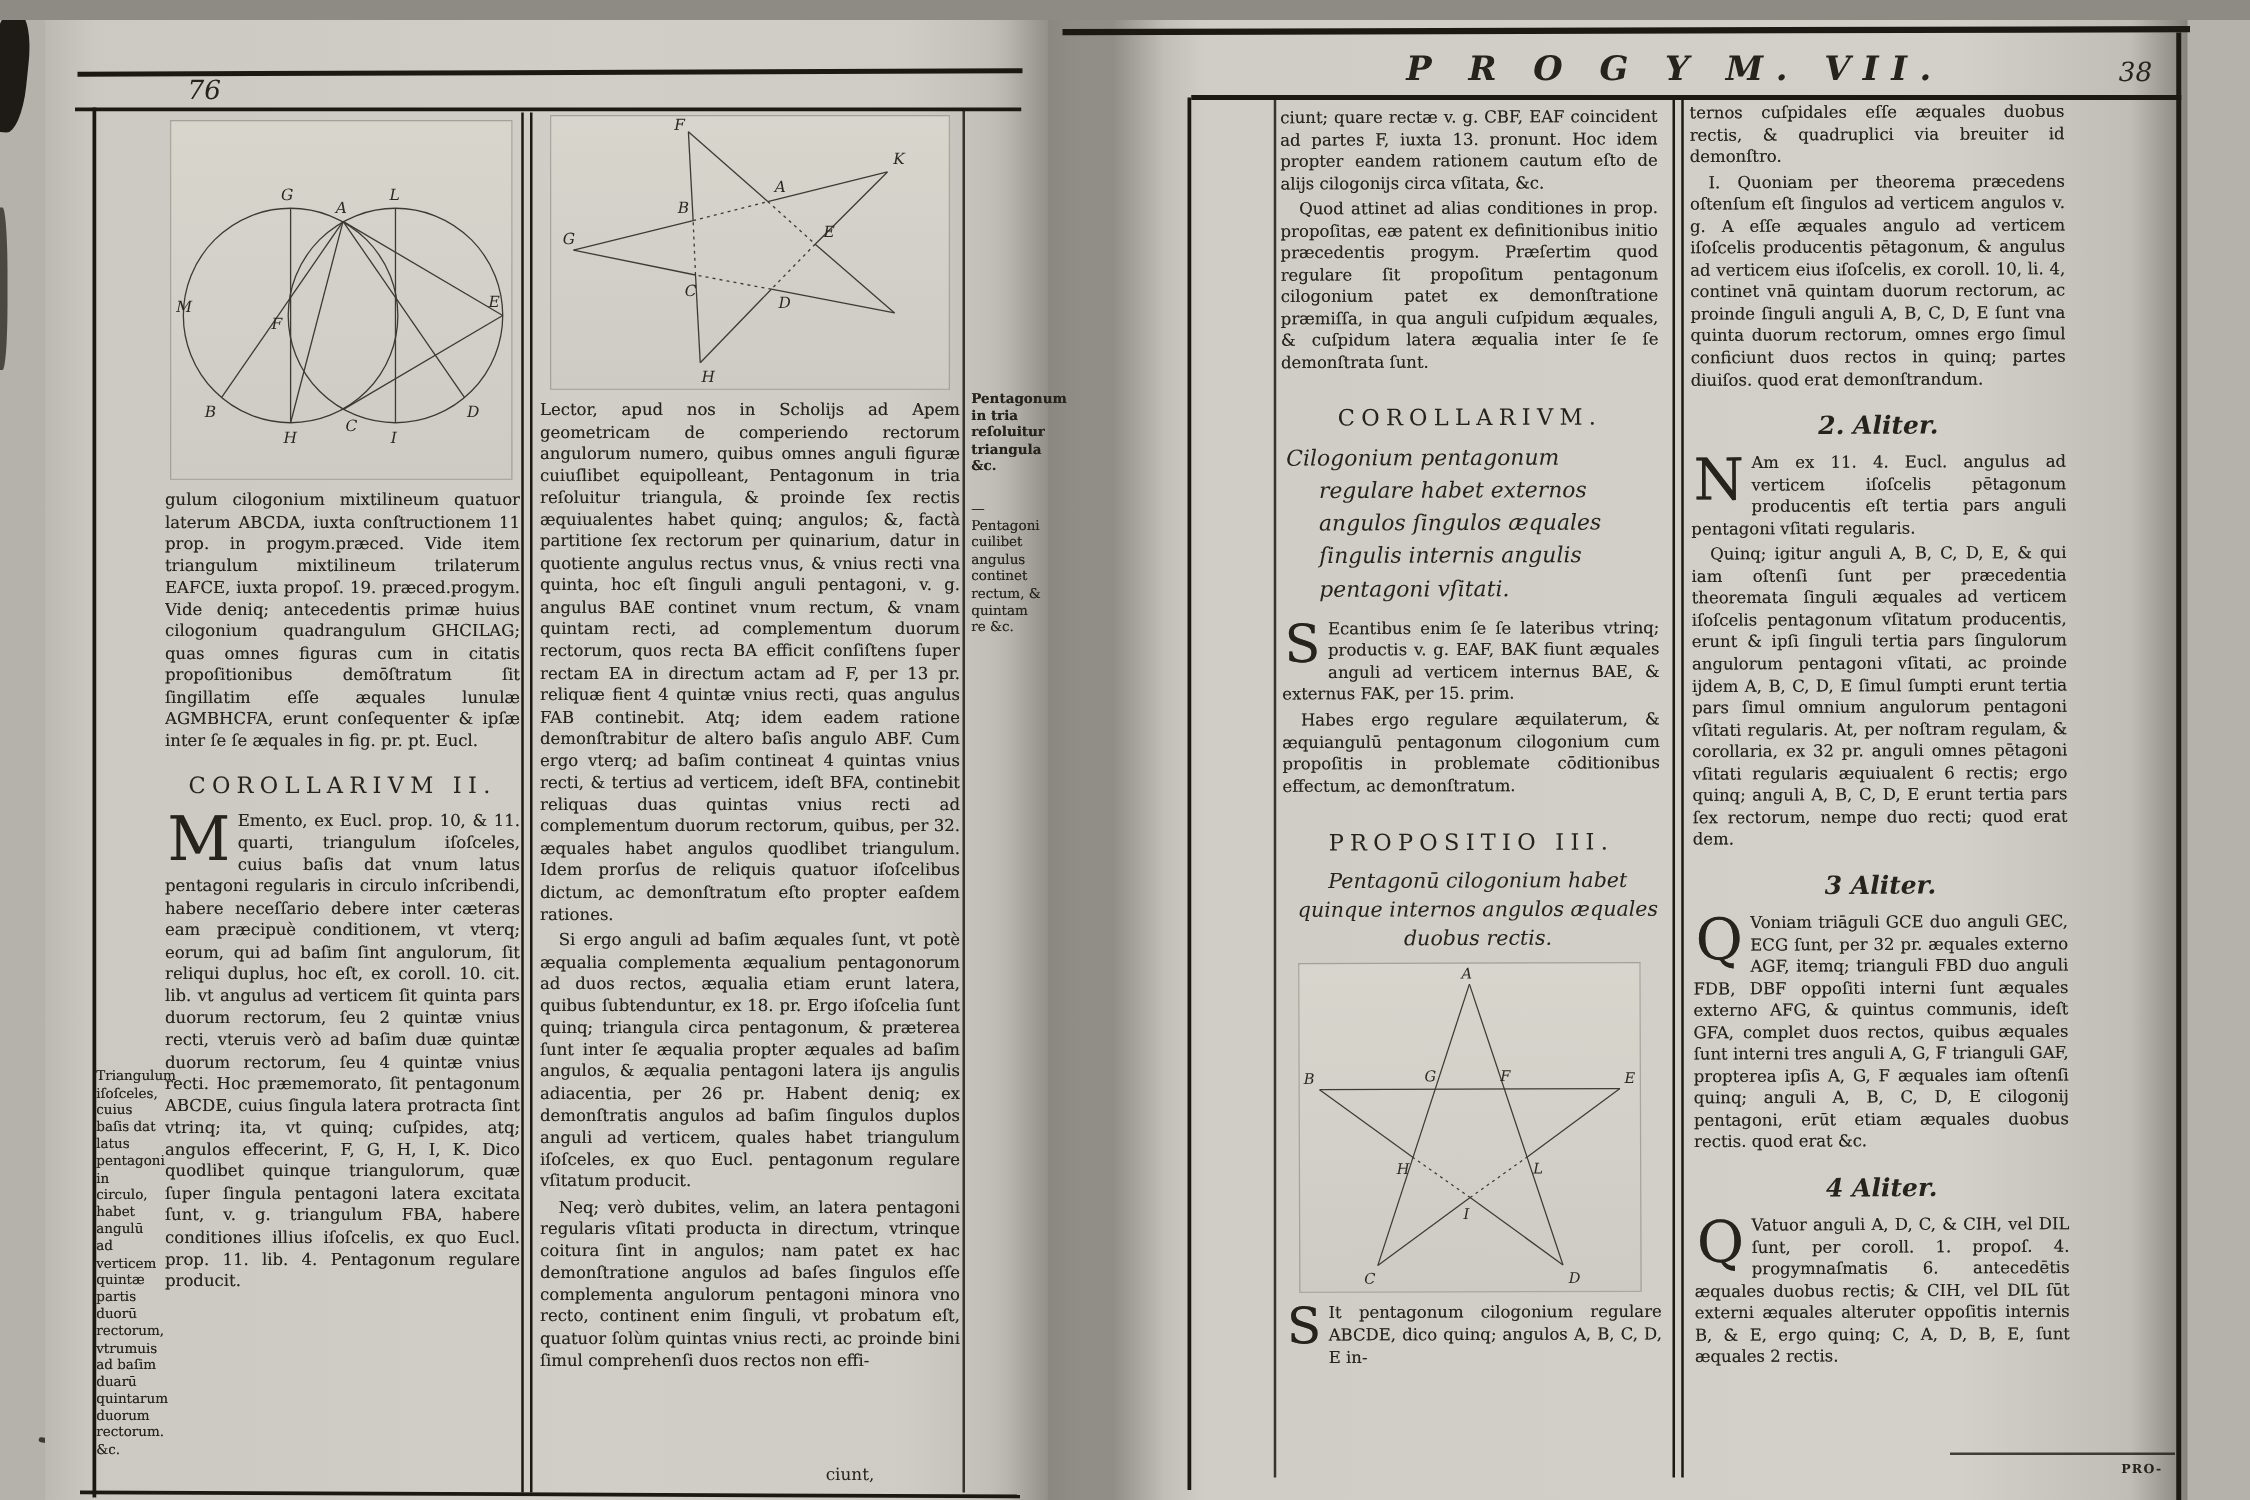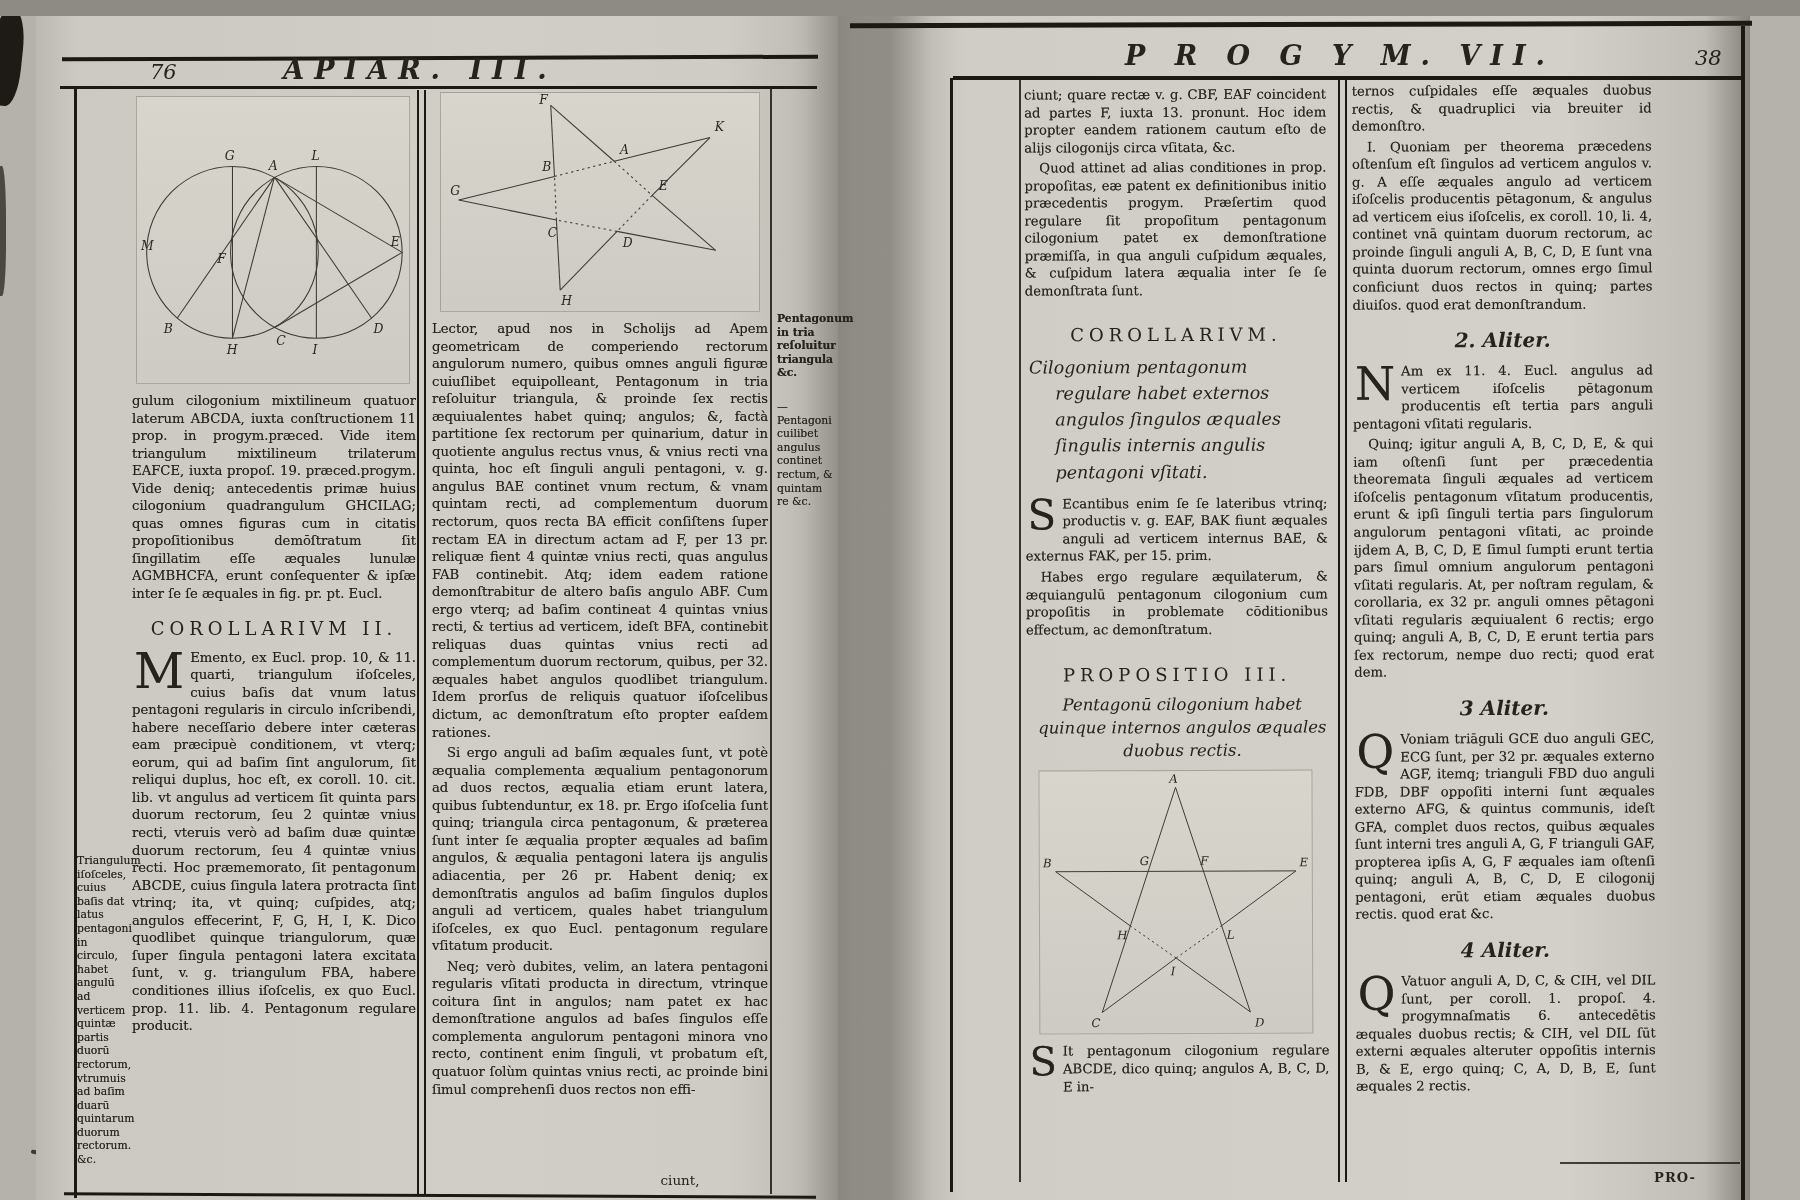--- a/index.html
+++ b/index.html
@@ -69,21 +69,20 @@
   <div class="rule" style="left:953px;top:60px;width:792px;height:4px;"></div>
   <div class="rule" style="left:950px;top:62px;width:3px;height:1114px;"></div>
   <div class="rule" style="left:1019px;top:62px;width:2px;height:1104px;opacity:.85;"></div>
   <div class="rule" style="left:1338px;top:62px;width:2px;height:1104px;"></div>
   <div class="rule" style="left:1345px;top:62px;width:2px;height:1104px;"></div>
   <div class="rule" style="left:1741px;top:10px;width:4px;height:1178px;"></div>
   <div class="rule" style="left:955px;top:1186px;width:788px;height:3px;transform:rotate(0.2deg);"></div>
   <div class="rule" style="left:1560px;top:1146px;width:180px;height:2px;opacity:.8;"></div>
 
   <div class="pgnum" style="left:150px;top:44px;">76</div>
-  <div class="running-head" style="left:250px;top:38px;width:340px;">APIAR.  III.</div>
   <div class="running-head" style="left:1120px;top:24px;width:440px;">P R O G Y M.  VII.</div>
   <div class="pgnum" style="left:1695px;top:30px;">38</div>
 
   <div class="col" style="left:132px;top:78px;width:284px;height:1098px;">
     <svg class="plate" width="272" height="286" viewBox="0 0 285 300" style="margin:2px 0 8px 4px;">
       <circle cx="100" cy="163" r="90"></circle>
       <circle cx="188" cy="163" r="90"></circle>
       <line x1="100" y1="73" x2="100" y2="253"></line>
       <line x1="188" y1="73" x2="188" y2="253"></line>
       <line x1="144" y1="84" x2="42" y2="232"></line>
@@ -184,15 +183,15 @@
     <p class="body">ternos cuſpidales eſſe æquales duobus rectis, &amp; quadruplici via breuiter id demonſtro.</p>
     <p class="body indent">I. Quoniam per theorema præcedens oſtenſum eſt ſingulos ad verticem angulos v. g. A eſſe æquales angulo ad verticem iſoſcelis producentis pētagonum, &amp; angulus ad verticem eius iſoſcelis, ex coroll. 10, li. 4, continet vnā quintam duorum rectorum, ac proinde ſinguli anguli A, B, C, D, E ſunt vna quinta duorum rectorum, omnes ergo ſimul conficiunt duos rectos in quinq; partes diuiſos. quod erat demonſtrandum.</p>
     <div class="aliter-heading">2. Aliter.</div>
     <p class="body"><span class="dc" style="font-size:46px;">N</span><span>Am ex 11. 4. Eucl. angulus ad verticem iſoſcelis pētagonum producentis eſt tertia pars anguli pentagoni vſitati regularis.</span></p>
     <p class="body indent">Quinq; igitur anguli A, B, C, D, E, &amp; qui iam oſtenſi ſunt per præcedentia theoremata ſinguli æquales ad verticem iſoſcelis pentagonum vſitatum producentis, erunt &amp; ipſi ſinguli tertia pars ſingulorum angulorum pentagoni vſitati, ac proinde ijdem A, B, C, D, E ſimul ſumpti erunt tertia pars ſimul omnium angulorum pentagoni vſitati regularis. At, per noſtram regulam, &amp; corollaria, ex 32 pr. anguli omnes pētagoni vſitati regularis æquiualent 6 rectis; ergo quinq; anguli A, B, C, D, E erunt tertia pars ſex rectorum, nempe duo recti; quod erat dem.</p>
     <div class="aliter-heading">3 Aliter.</div>
     <p class="body"><span class="dc" style="font-size:46px;">Q</span><span>Voniam triāguli GCE duo anguli GEC, ECG ſunt, per 32 pr. æquales externo AGF, itemq; trianguli FBD duo anguli FDB, DBF oppoſiti interni ſunt æquales externo AFG, &amp; quintus communis, ideſt GFA, complet duos rectos, quibus æquales ſunt interni tres anguli A, G, F trianguli GAF, propterea ipſis A, G, F æquales iam oſtenſi quinq; anguli A, B, C, D, E cilogonij pentagoni, erūt etiam æquales duobus rectis. quod erat &amp;c.</span></p>
     <div class="aliter-heading">4 Aliter.</div>
     <p class="body"><span class="dc" style="font-size:46px;">Q</span><span>Vatuor anguli A, D, C, &amp; CIH, vel DIL ſunt, per coroll. 1. propoſ. 4. progymnaſmatis 6. antecedētis æquales duobus rectis; &amp; CIH, vel DIL ſūt externi æquales alteruter oppoſitis internis B, &amp; E, ergo quinq; C, A, D, B, E, ſunt æquales 2 rectis.</span></p>
   </div>
-  <div class="catchword" style="left:1620px;top:1154px;width:110px;text-align:center;font-weight:bold;font-size:13px;letter-spacing:1px;">PRO-</div>
+  <div class="catchword" style="left:1620px;top:1154px;width:110px;text-align:right;font-weight:bold;font-size:10px;letter-spacing:1px;">PRO-</div>
 
 </div>
 
 </body></html>

